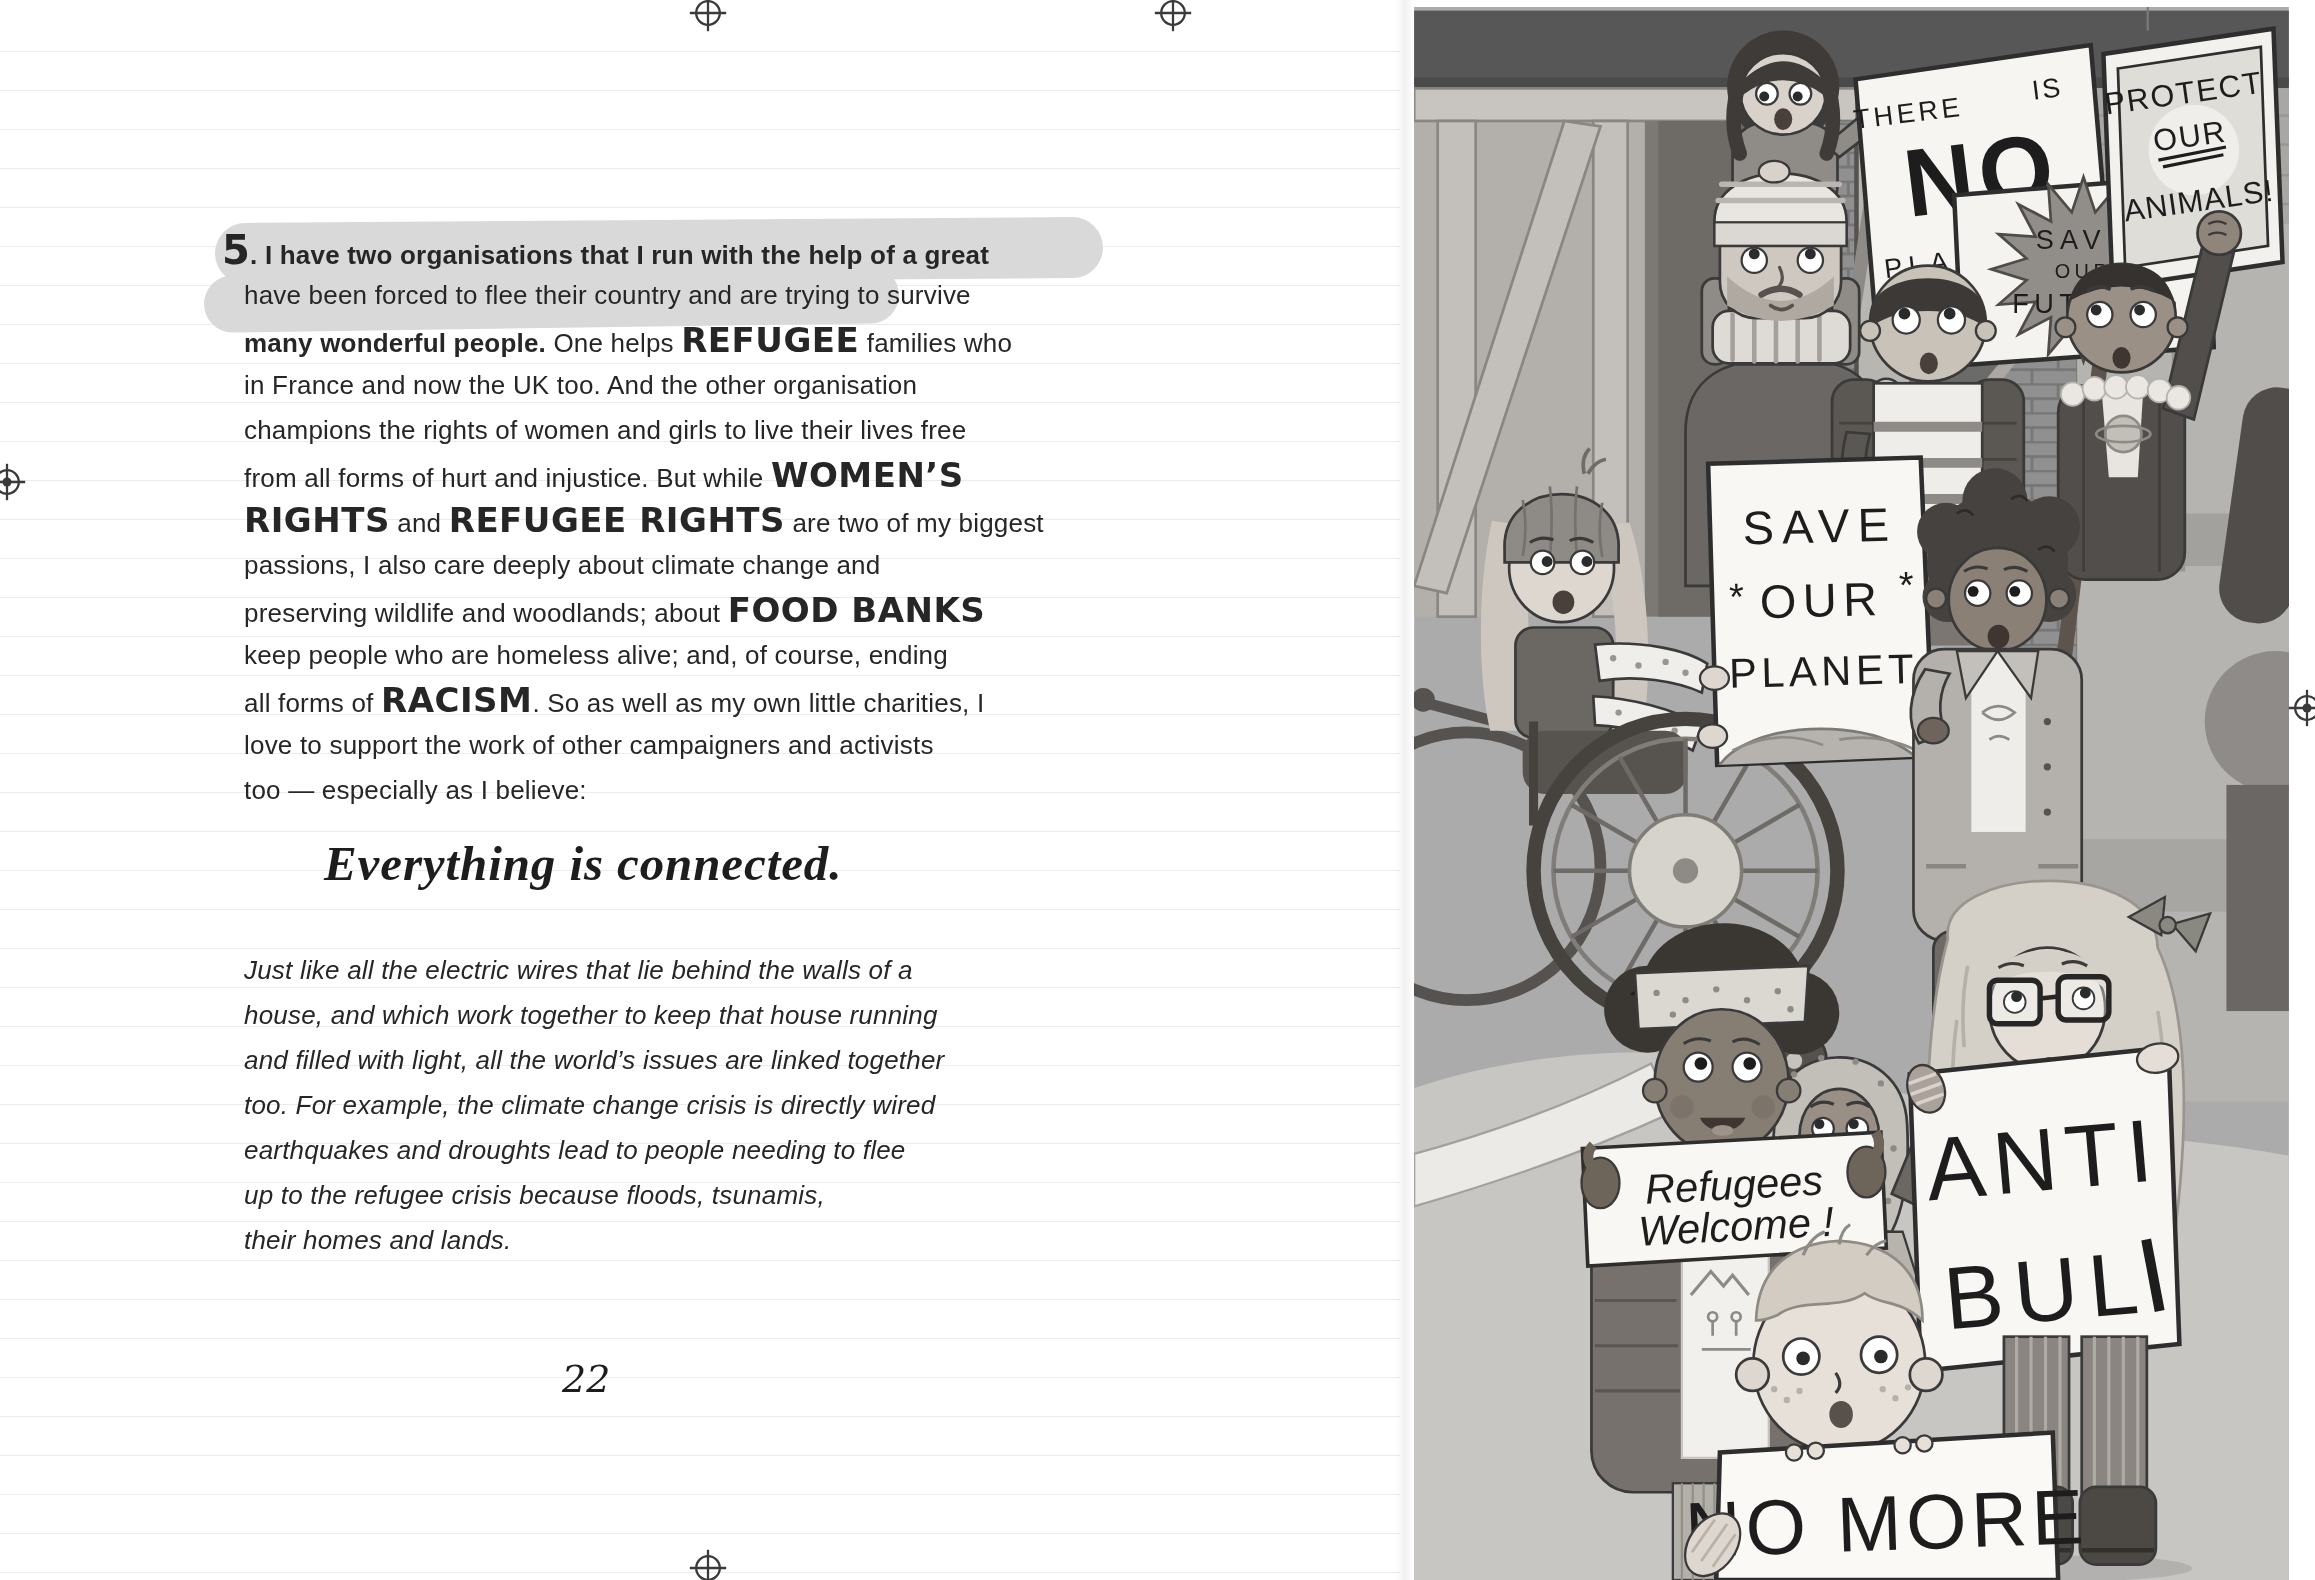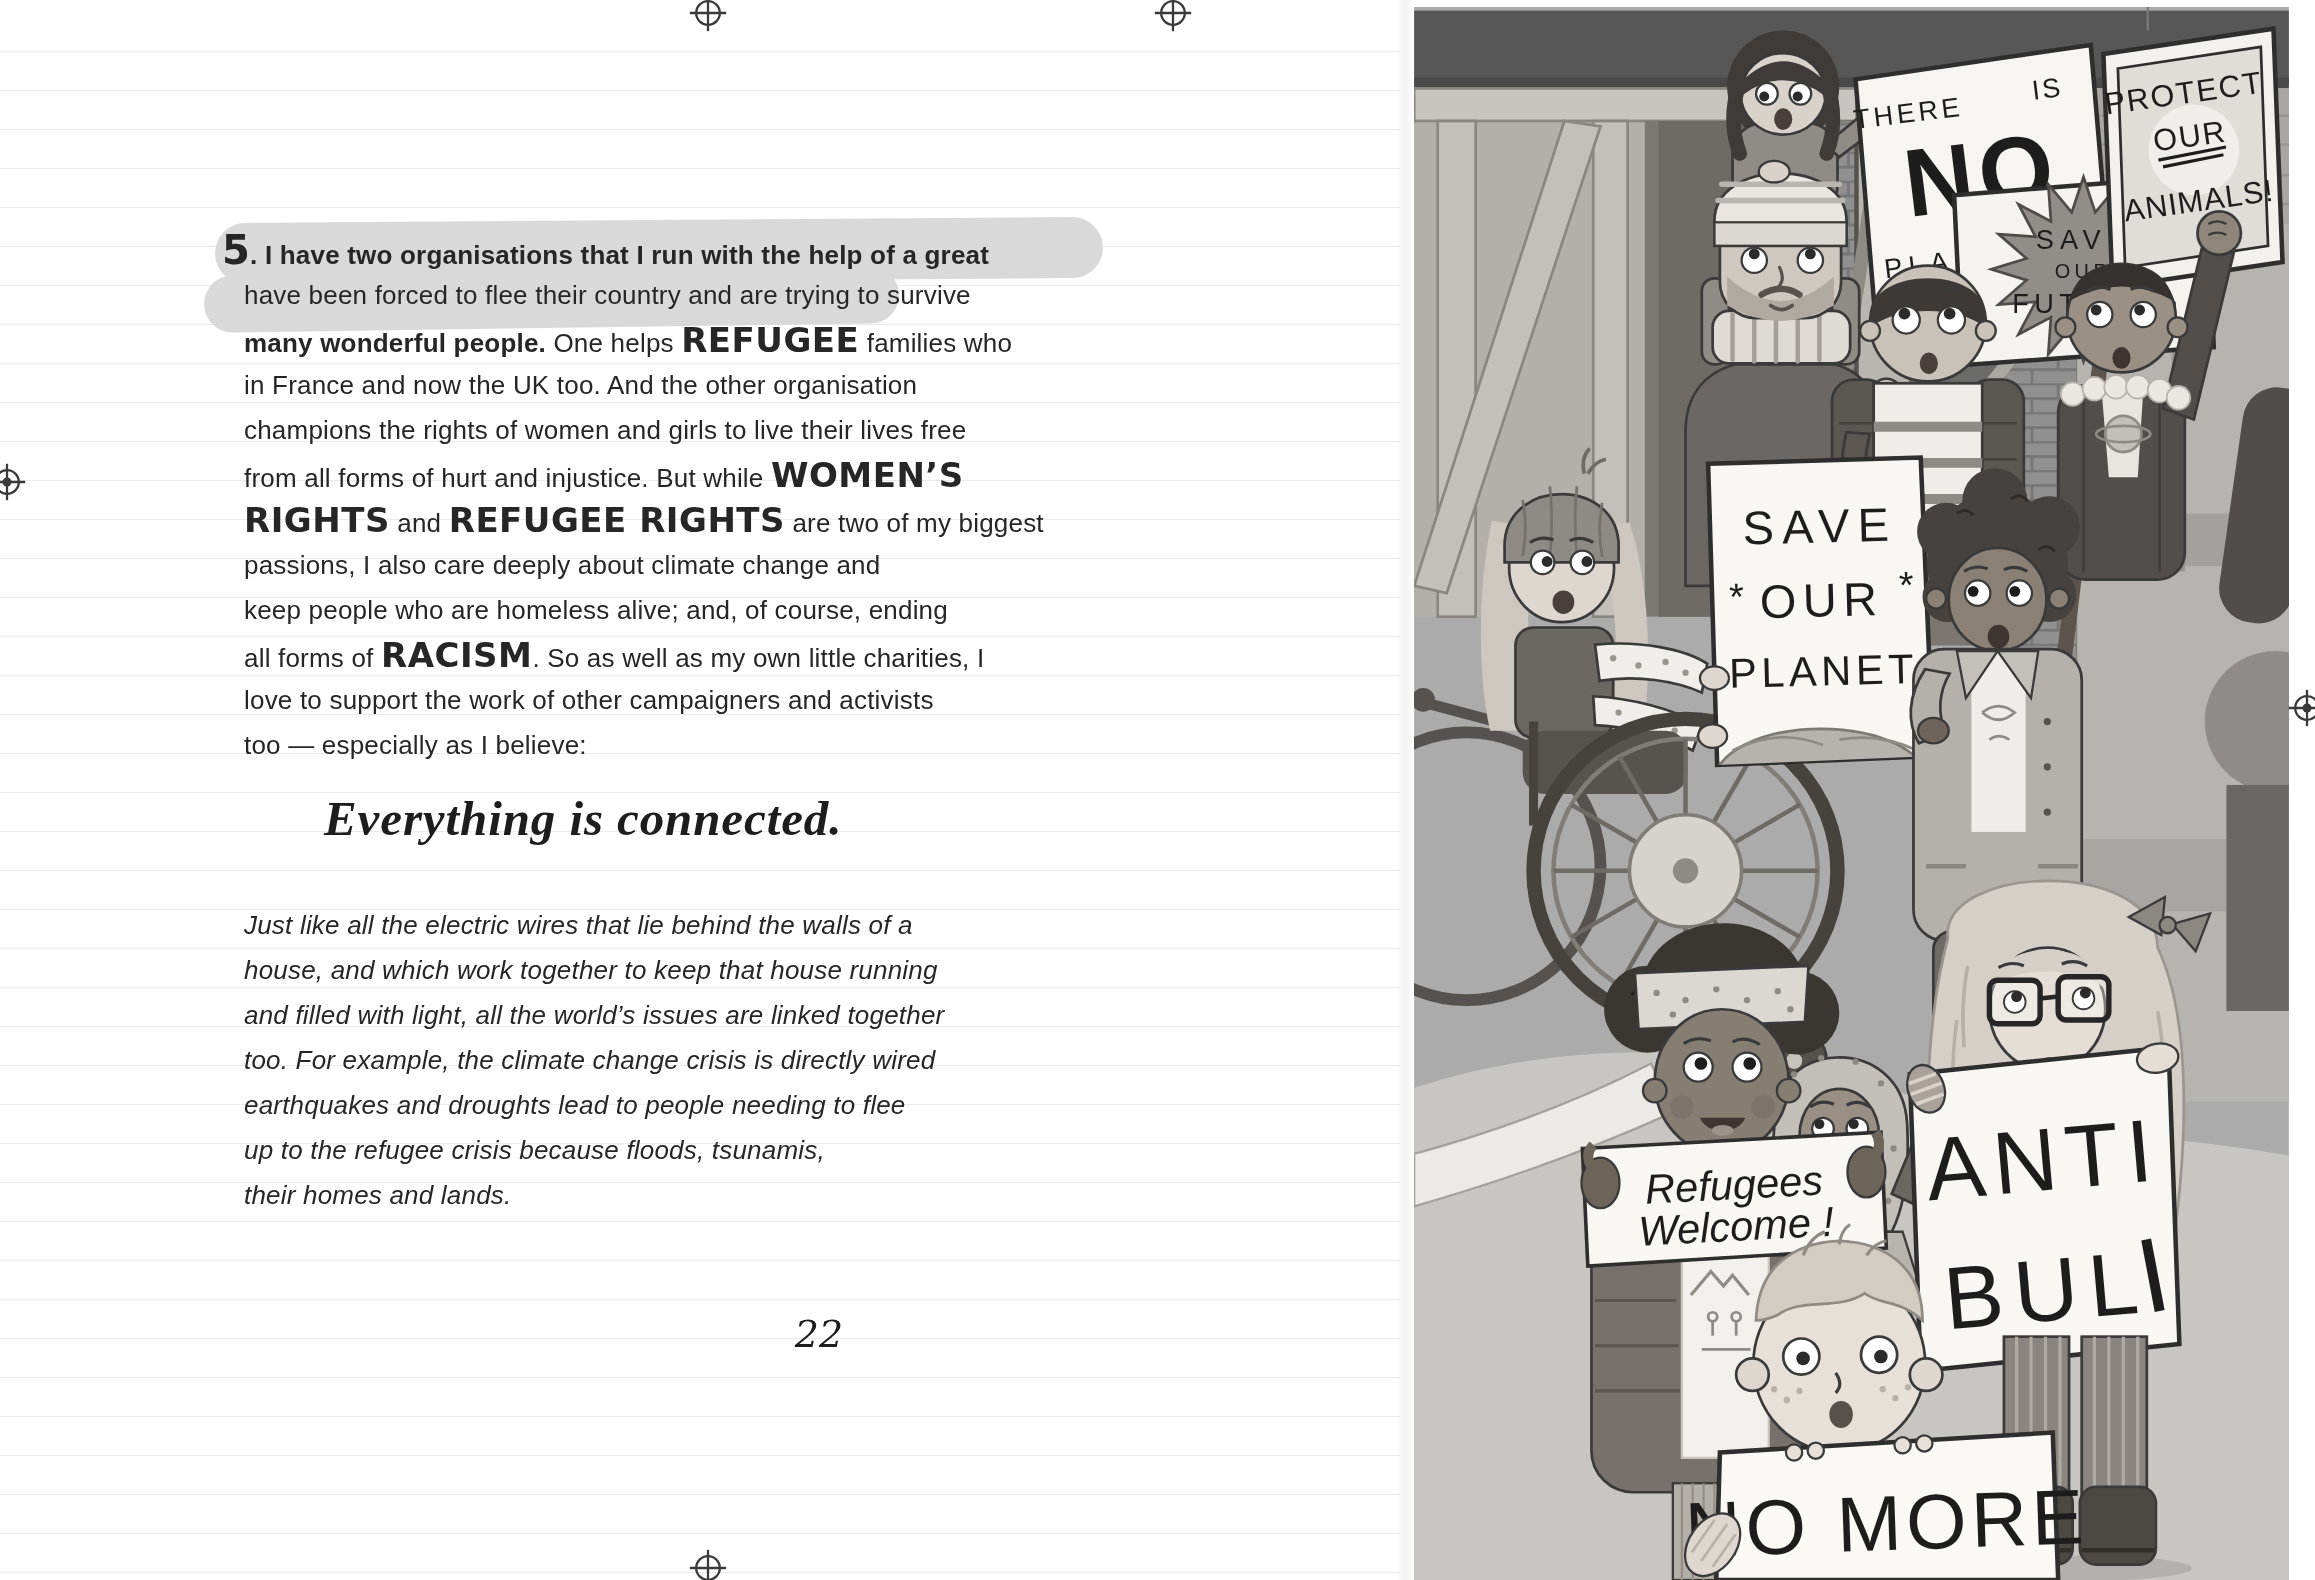--- a/index.html
+++ b/index.html
@@ -16,21 +16,21 @@
   .text-block{position:absolute;left:244px;top:228px;width:832px;}
   .tline{height:45px;line-height:45px;white-space:nowrap;font-size:26px;letter-spacing:0.2px;}
   .s-n{font-weight:normal;}
   .s-b{font-weight:bold;}
   .s-f{font-family:"DejaVu Sans",sans-serif;font-weight:bold;font-size:34px;letter-spacing:0.5px;}
   .s-num{font-family:"DejaVu Sans",sans-serif;font-weight:bold;font-size:40px;margin-left:-22px;}
   .connected{font-family:Liberation Serif, serif;font-style:italic;font-weight:bold;
              font-size:49px;letter-spacing:0.9px;margin:22px 0 0 80px;color:#1d1d1d;}
   .para2{margin-top:56px;font-style:italic;}
   .pageno{font-family:"DejaVu Serif",serif;font-style:italic;font-size:38px;
-          margin:94px 0 0 318px;color:#1d1d1d;text-align:center;}
+          margin:94px 0 0 318px;color:#1d1d1d;}
   
   .illo{position:absolute;left:1414px;top:7.2px;width:875px;height:1573px;display:block;}
   .regmark{position:absolute;width:40px;height:40px;}
   svg text{font-family:"Liberation Sans",sans-serif;fill:#1d1d1d;}
   .hand-t{font-family:"DejaVu Serif",serif;font-style:italic;}
 </style>
 </head>
 <body>
 
 <div class="spread">
@@ -42,20 +42,21 @@
   <div class="text-block">
     <div>
         <div class="tline"><span class="s-num">5</span><span class="s-b">. </span><span class="s-b">I have two organisations that I run with the help of a great</span></div>
         <div class="tline"><span class="s-n">have been forced to flee their country and are trying to survive</span></div>
         <div class="tline"><span class="s-b">many wonderful people.</span><span class="s-n"> One helps </span><span class="s-f">REFUGEE</span><span class="s-n"> families who</span></div>
         <div class="tline"><span class="s-n">in France and now the UK too. And the other organisation</span></div>
         <div class="tline"><span class="s-n">champions the rights of women and girls to live their lives free</span></div>
         <div class="tline"><span class="s-n">from all forms of hurt and injustice. But while </span><span class="s-f">WOMEN’S</span></div>
         <div class="tline"><span class="s-f">RIGHTS</span><span class="s-n"> and </span><span class="s-f">REFUGEE RIGHTS</span><span class="s-n"> are two of my biggest</span></div>
         <div class="tline"><span class="s-n">passions, I also care deeply about climate change and</span></div>
+        <div class="tline"><span class="s-n">preserving wildlife and woodlands; about </span><span class="s-f">FOOD BANKS</span></div>
         <div class="tline"><span class="s-n">keep people who are homeless alive; and, of course, ending</span></div>
         <div class="tline"><span class="s-n">all forms of </span><span class="s-f">RACISM</span><span class="s-n">. So as well as my own little charities, I</span></div>
         <div class="tline"><span class="s-n">love to support the work of other campaigners and activists</span></div>
         <div class="tline"><span class="s-n">too — especially as I believe:</span></div>
       </div>
     <div class="connected">Everything is connected.</div>
     <div class="para2">
         <div class="tline"><span class="s-n">Just like all the electric wires that lie behind the walls of a</span></div>
         <div class="tline"><span class="s-n">house, and which work together to keep that house running</span></div>
         <div class="tline"><span class="s-n">and filled with light, all the world’s issues are linked together</span></div>

